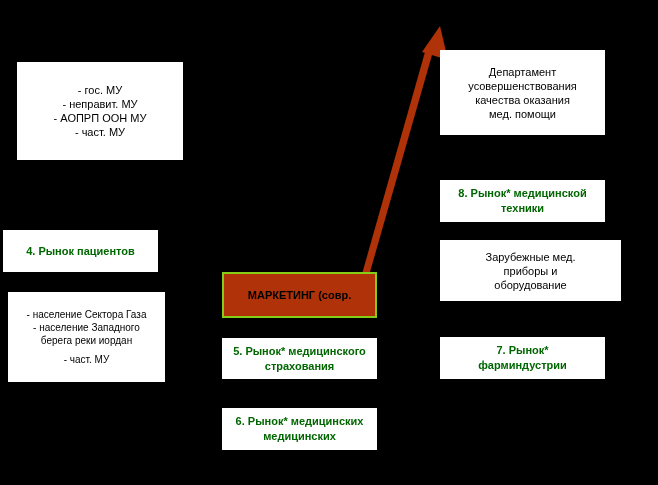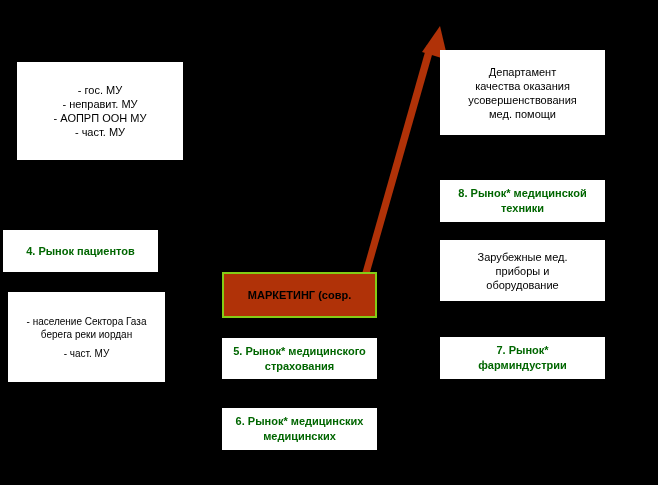--- a/index.html
+++ b/index.html
@@ -77,51 +77,52 @@
     <span class="line">- АОПРП ООН МУ</span>
     <span class="line">- част. МУ</span>
   </div>
 
   <div class="node market" style="left:3px; top:230px; width:155px; height:42px;">
     <span class="line">4. Рынок пациентов</span>
   </div>
 
   <div class="node plain" style="left:8px; top:292px; width:157px; height:90px; font-size:10px; line-height:13px;">
     <span class="line">- население Сектора Газа</span>
+    <span class="line">- население Западного</span>
     <span class="line">берега реки иордан</span>
     <span class="line" style="margin-top:6px;">- част. МУ</span>
   </div>
 
   <div class="node central" style="left:222px; top:272px; width:155px; height:46px;">
     <span class="line">МАРКЕТИНГ (совр.</span>
   </div>
 
   <div class="node market" style="left:222px; top:338px; width:155px; height:41px;">
     <span class="line">5. Рынок* медицинского</span>
     <span class="line">страхования</span>
   </div>
 
   <div class="node market" style="left:222px; top:408px; width:155px; height:42px;">
     <span class="line">6. Рынок* медицинских</span>
     <span class="line">медицинских</span>
   </div>
 
   <div class="node plain" style="left:440px; top:50px; width:165px; height:85px;">
     <span class="line">Департамент</span>
+    <span class="line">усовершенствования</span>
     <span class="line">качества оказания</span>
-    <span class="line">усовершенствования</span>
     <span class="line">мед. помощи</span>
   </div>
 
   <div class="node market" style="left:440px; top:180px; width:165px; height:42px;">
     <span class="line">8. Рынок* медицинской</span>
     <span class="line">техники</span>
   </div>
 
-  <div class="node plain" style="left:440px; top:240px; width:165px; height:61px;">
+  <div class="node plain" style="left:440px; top:240px; width:181px; height:61px;">
     <span class="line">Зарубежные мед.</span>
     <span class="line">приборы и</span>
     <span class="line">оборудование</span>
   </div>
 
   <div class="node market" style="left:440px; top:337px; width:165px; height:42px;">
     <span class="line">7. Рынок*</span>
     <span class="line">фарминдустрии</span>
   </div>
 

